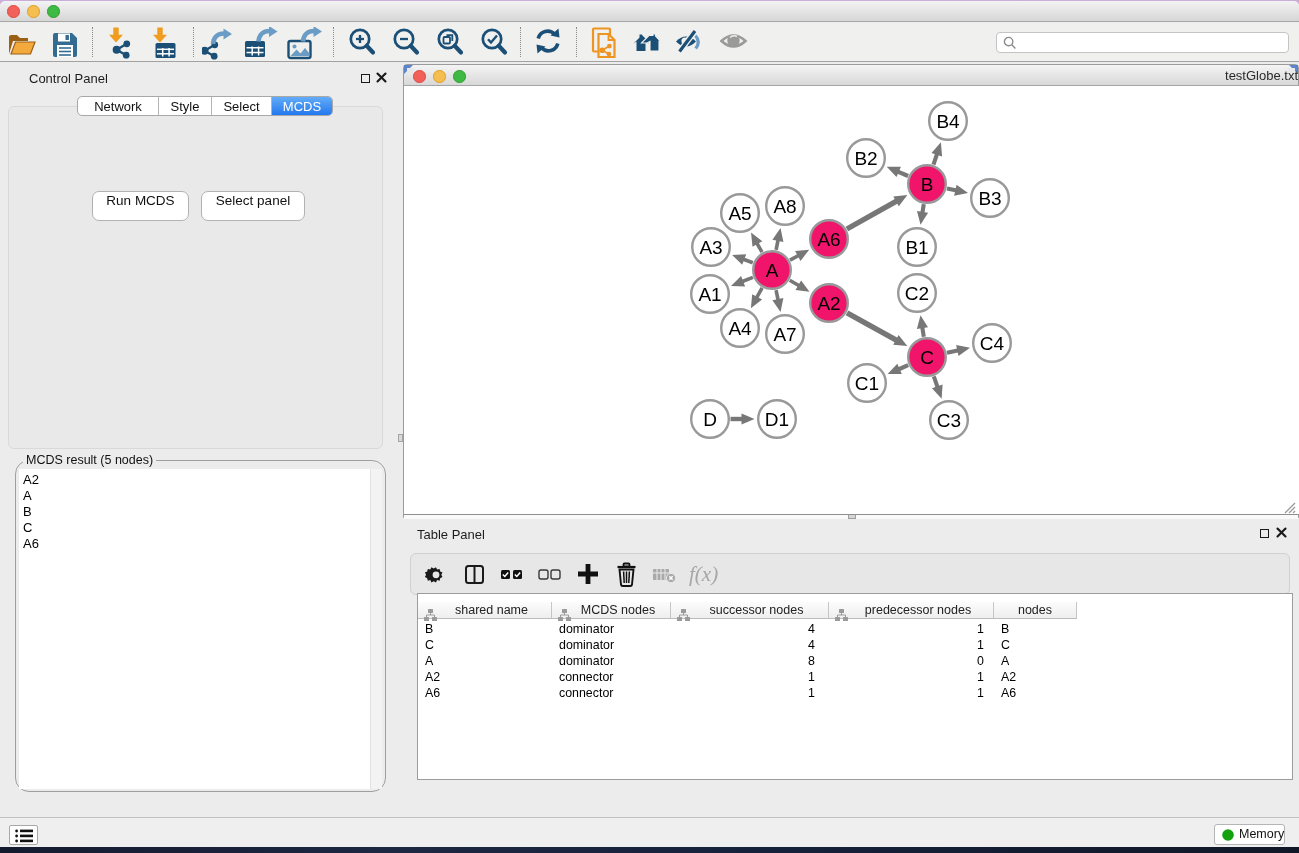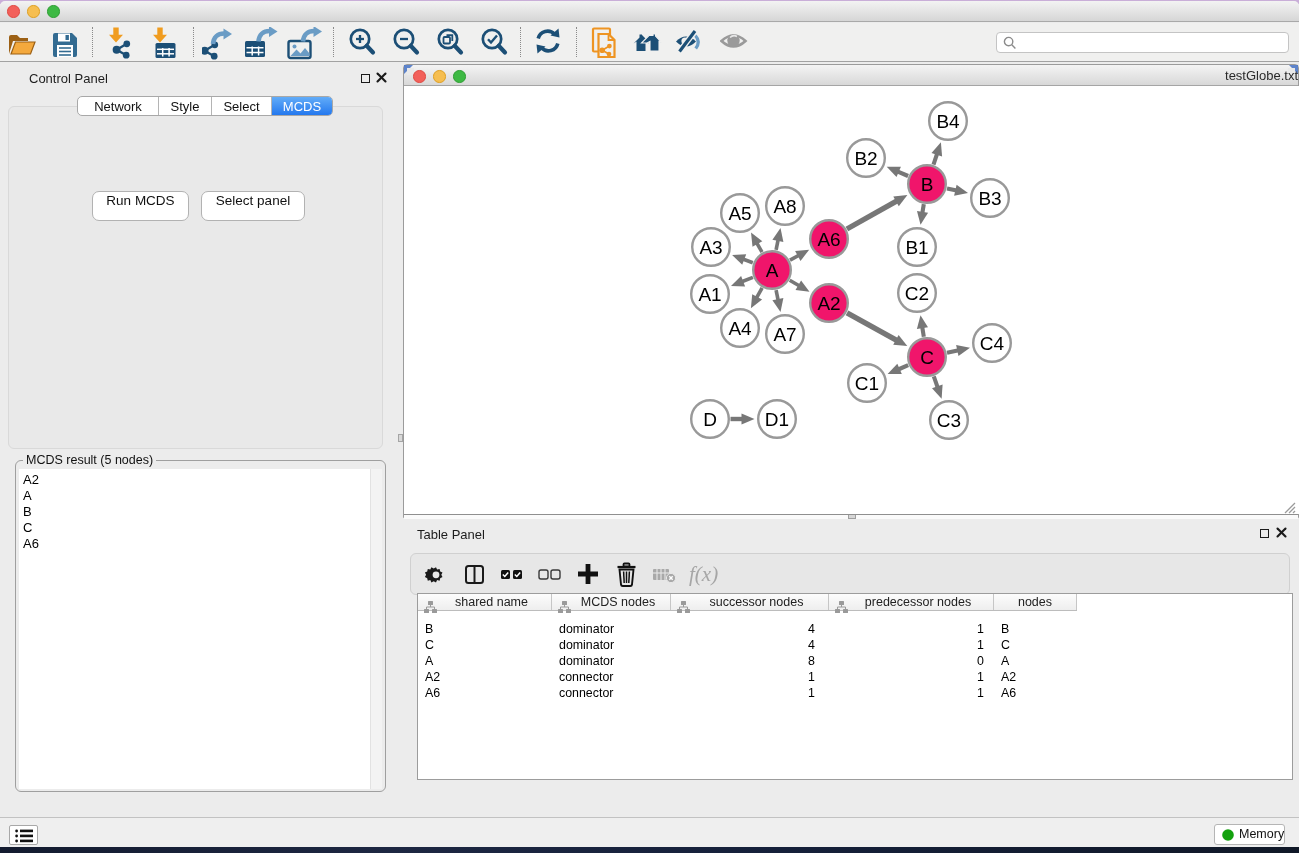--- a/index.html
+++ b/index.html
@@ -17,33 +17,33 @@
 .closex{position:absolute}
 .seg{position:absolute;display:flex;height:20px;border:1px solid #a8a8a8;border-radius:5px;background:#fff;overflow:hidden}
 .seg div{height:100%;display:flex;align-items:center;justify-content:center;font-size:13px;color:#111;border-right:1px solid #b4b4b4}
 .seg div:last-child{border-right:none}
 .seg div.sel{background:linear-gradient(#62acf8,#2478ee);color:#fff}
 #mcds-panel{left:8px;top:43px;width:375px;height:343px;background:#e9e9e9;border:1px solid #d9d9d9;border-radius:6px}
 #dropdown{position:absolute;left:43px;top:96px;width:310px;height:19px;background:#fff;border:1px solid #b2b2b2;border-radius:4px}
 #dropdown .txt{position:absolute;left:11px;top:1px;font-size:13.5px;color:#111}
 #dropdown .cap{position:absolute;right:-1px;top:-1px;width:18px;height:19px;background:linear-gradient(#6fb5f9,#2070ec);border-radius:0 4px 4px 0}
 .btn{position:absolute;height:30px;background:#fff;border:1px solid #b2b2b2;border-radius:7px;font-size:13.5px;color:#111;text-align:center;line-height:17px}
-#fieldset{position:absolute;left:15px;top:397px;width:371px;height:332px;border:1px solid #9f9f9f;border-radius:6px}
+#fieldset{position:absolute;left:15px;top:397px;width:371px;height:332px;border:1px solid #9f9f9f;border-radius:14px}
 #fieldset .lbl{position:absolute;left:7px;top:-8px;background:#ececec;padding:0 3px;font-size:12.5px;color:#111}
 #listbox{position:absolute;left:3px;top:8px;width:363px;height:320px;background:#fff}
 #listbox .sb{position:absolute;right:0;top:0;width:12px;height:100%;background:#f3f3f3;border-left:1px solid #e2e2e2}
 #listbox .it{padding-left:4px;font-size:13px;height:16px;line-height:16px;color:#000}
 #netwin{left:403px;top:64px;width:896px;height:454px;background:#fff;border:1px solid #9b9b9b;border-radius:4px 4px 0 0}
 #net-tb{position:absolute;left:0;top:0;width:100%;height:21px;background:linear-gradient(#f4f4f4,#d8d8d8);border-bottom:1px solid #a5a5a5;border-radius:4px 4px 0 0}
 #net-tb .tt{position:absolute;width:100%;text-align:right;top:3px;font-size:13px;color:#2a2a2a}
 #net-bottom{position:absolute;left:0;top:449px;width:100%;height:5px;background:#fafafa;border-top:1px solid #8f8f8f}
 #tablepanel{left:400px;top:519px;width:899px;height:298px}
 #tp-toolbar{position:absolute;left:10px;top:34px;width:880px;height:42px;background:#e7e7e7;border:1px solid #d0d0d0;border-radius:6px}
 #tbl{position:absolute;left:17px;top:74px;width:876px;height:187px;background:#fff;border:1px solid #9c9c9c}
-#tbl-head{position:absolute;left:0;top:0;height:17px;display:flex;background:linear-gradient(#fcfcfc,#eeeeee);border-bottom:1px solid #bcbcbc}
+#tbl-head{position:absolute;left:0;top:8px;height:17px;display:flex;background:linear-gradient(#fcfcfc,#eeeeee);border-bottom:1px solid #bcbcbc}
 #tbl-head .hc{position:relative;height:100%;display:flex;align-items:center;justify-content:center;font-size:12.5px;color:#222;border-right:1px solid #c6c6c6}
 #tbl .row{position:absolute;height:16px;font-size:12.4px;color:#000}
 #tbl .c{position:absolute;top:0;height:16px;line-height:16px}
 #statusbar{left:0;top:817px;width:1299px;height:30px;background:#efefef;border-top:1px solid #c2c2c2}
 #memory{position:absolute;right:14px;top:6px;width:71px;height:21px;background:#fff;border:1px solid #b5b5b5;border-radius:3px;font-size:12.5px;color:#111}
 #darkstrip{left:0;top:847px;width:1299px;height:6px;background:linear-gradient(90deg,#131b2f,#1d2742 30%,#15203a 60%,#101827)}
 </style></head>
 <body>
 <div class="abs" id="topline"></div>
 <div class="abs" id="titlebar">

